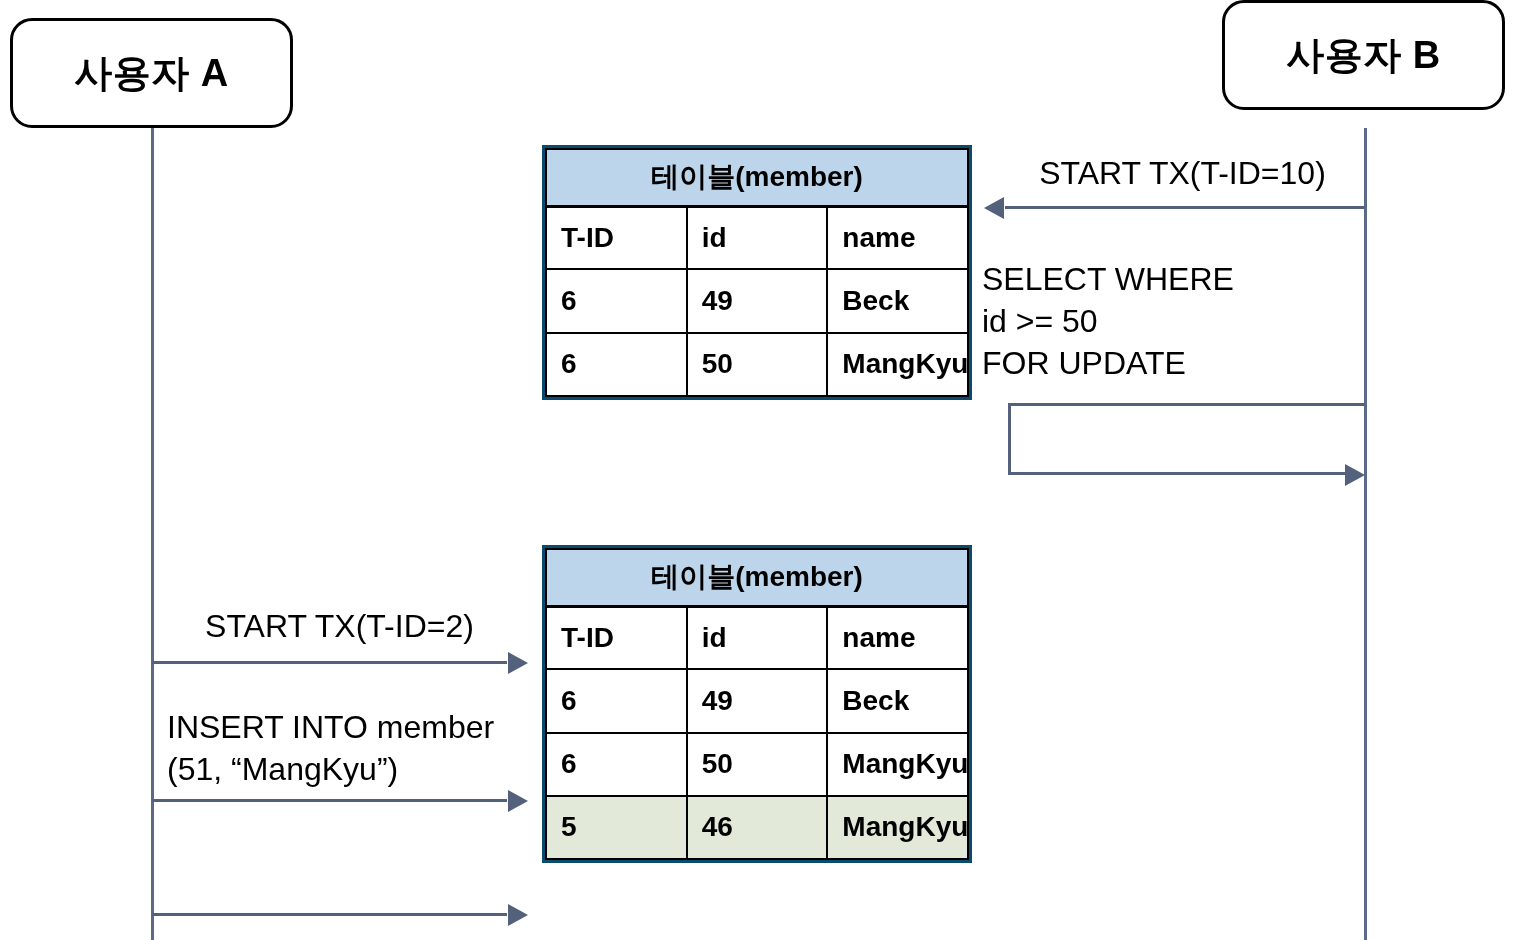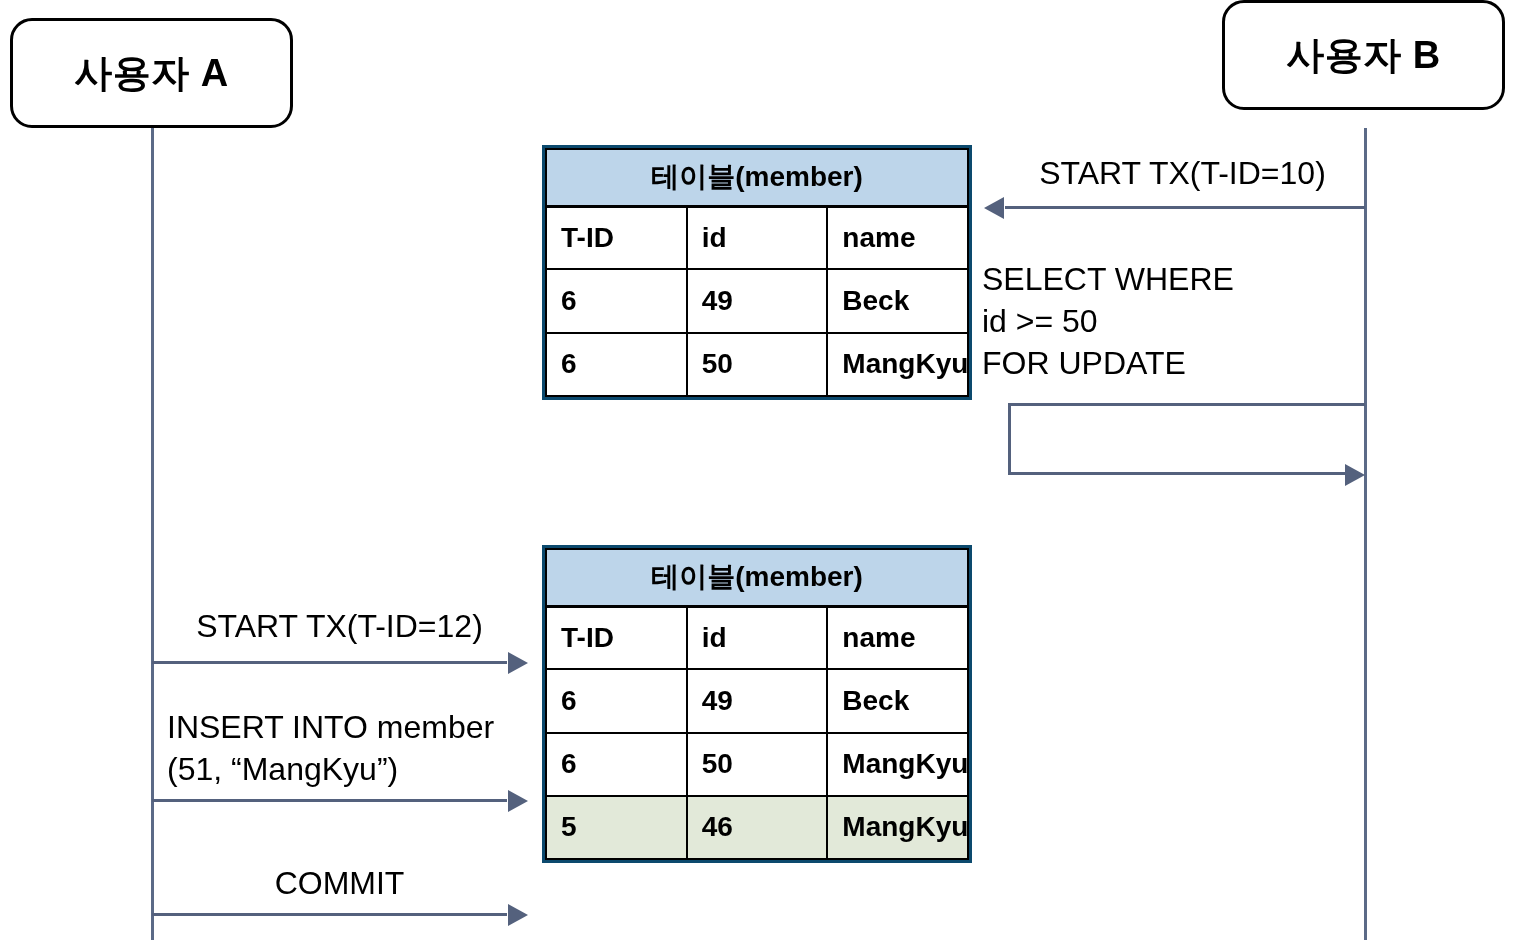--- a/index.html
+++ b/index.html
@@ -234,23 +234,22 @@
 id &gt;= 50
 FOR UPDATE</div>
 
   <div class="self-call" style="left:1008px; top:403px; width:357px; height:72px;">
     <div class="seg-top"></div>
     <div class="seg-left"></div>
     <div class="seg-bottom"></div>
     <div class="seg-head"></div>
   </div>
 
-  <div class="msg-label center" style="left:152px; top:605px; width:375px;">START TX(T-ID=12)</div>
+  <div class="msg-label center" style="left:152px; top:605px; width:375px;">START TX(T-ID=2)</div>
   <div class="arrow right" style="left:152px; top:661px; width:355px;"></div>
 
   <div class="msg-label leftal" style="left:167px; top:706px; width:400px;">INSERT INTO member
 (51, “MangKyu”)</div>
   <div class="arrow right" style="left:152px; top:799px; width:355px;"></div>
 
-  <div class="msg-label center" style="left:152px; top:862px; width:375px;">COMMIT</div>
   <div class="arrow right" style="left:152px; top:913px; width:355px;"></div>
 
 </div>
 
 </body></html>

